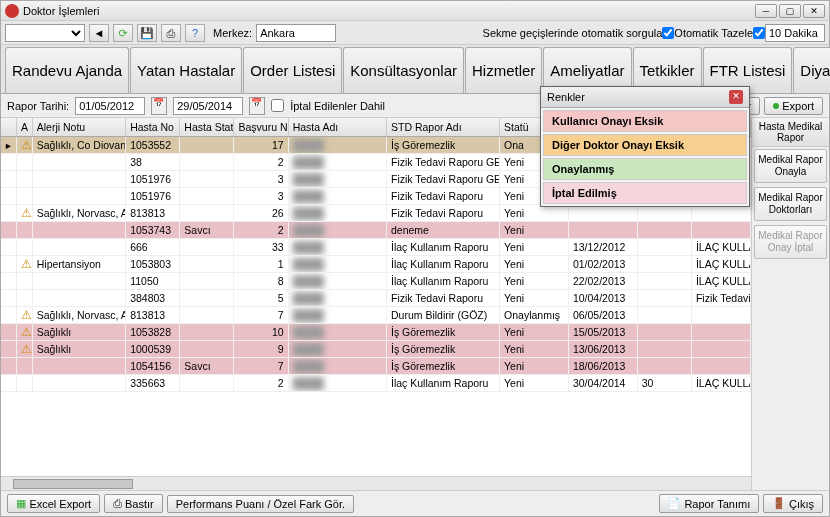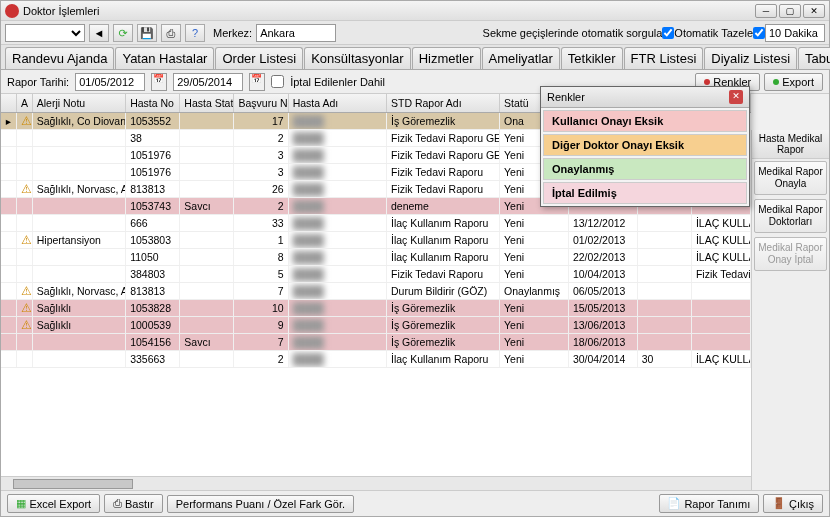--- a/index.html
+++ b/index.html
@@ -11,21 +11,21 @@
 .winbtns { display: flex; gap: 2px; }
 .winbtn { width: 22px; height: 14px; background: linear-gradient(#f8f8f8,#ddd); border: 1px solid #999; border-radius: 2px; text-align: center; line-height: 12px; font-size: 9px; }
 .toolbar { height: 24px; display: flex; align-items: center; padding: 2px 4px; gap: 4px; background: #e8e8e8; border-bottom: 1px solid #ccc; }
 .toolbar .combo { width: 80px; height: 18px; border: 1px solid #999; background: #fff; }
 .toolbar .tbtn { width: 20px; height: 18px; border: 1px solid #aaa; background: linear-gradient(#f8f8f8,#e0e0e0); text-align: center; line-height: 16px; }
 .toolbar .lbl { margin-left: 4px; }
 .toolbar .merkez { width: 80px; height: 18px; border: 1px solid #999; background: #fff; padding: 1px 3px; }
 .toolbar .right { margin-left: auto; display: flex; align-items: center; gap: 0; }
 .toolbar .chk { width: 12px; height: 12px; }
 .tabs { display: flex; background: #e4e4e4; border-bottom: 1px solid #aaa; padding: 2px 4px 0 4px; gap: 1px; flex-wrap: nowrap; }
-.tab { padding: 3px 6px; background: linear-gradient(#f4f4f4,#e0e0e0); border: 1px solid #aaa; border-bottom: none; border-radius: 3px 3px 0 0; white-space: nowrap; font-size: 13px; }
+.tab { padding: 14px 6px; background: linear-gradient(#f4f4f4,#e0e0e0); border: 1px solid #aaa; border-bottom: none; border-radius: 3px 3px 0 0; white-space: nowrap; font-size: 15px; }
 .filterbar { height: 24px; display: flex; align-items: center; padding: 2px 6px; gap: 6px; background: #eee; border-bottom: 1px solid #ccc; }
 .date { width: 70px; height: 18px; border: 1px solid #999; background: #fff; padding: 1px 3px; }
 .datebtn { width: 16px; height: 18px; border: 1px solid #999; background: #f0f0f0; text-align: center; font-size: 9px; }
 .filterbar .right { margin-left: auto; display: flex; gap: 4px; }
 .btn { padding: 2px 8px; border: 1px solid #999; background: linear-gradient(#fafafa,#e0e0e0); border-radius: 2px; display: flex; align-items: center; gap: 3px; }
 .content { flex: 1; display: flex; overflow: hidden; }
 .grid { flex: 1; background: #fff; overflow: hidden; display: flex; flex-direction: column; }
 .gridhead { display: flex; background: linear-gradient(#f4f4f4,#e2e2e2); border-bottom: 1px solid #aaa; }
 .gridhead .col { padding: 3px 4px; border-right: 1px solid #ccc; white-space: nowrap; overflow: hidden; font-size: 10.5px; }
 .gridbody { flex: 1; overflow: auto; }
@@ -39,21 +39,21 @@
 .c-hastano { width: 55px; }
 .c-hastastatu { width: 55px; }
 .c-basvuru { width: 55px; text-align: right; }
 .c-hastaadi { width: 100px; }
 .c-std { width: 115px; }
 .c-statu { width: 70px; }
 .c-tarih { width: 70px; }
 .c-protokol { width: 55px; }
 .c-baslik { width: 60px; }
 .warn { color: #c80; font-size: 12px; }
-.sidepanel { width: 78px; background: #eee; border-left: 1px solid #ccc; display: flex; flex-direction: column; margin-top: 36px; }
+.sidepanel { width: 78px; background: #eee; border-left: 1px solid #ccc; display: flex; flex-direction: column; }
 .sidehdr { padding: 3px; background: linear-gradient(#f4f4f4,#e0e0e0); border-bottom: 1px solid #ccc; text-align: center; font-size: 10px; }
 .sidebtn { padding: 4px 2px; border: 1px solid #bbb; margin: 2px; background: linear-gradient(#fafafa,#e8e8e8); text-align: center; font-size: 10px; border-radius: 2px; line-height: 1.2; }
 .sidebtn.disabled { color: #999; }
 .popup { position: absolute; left: 540px; top: 86px; width: 210px; background: #f4f4f4; border: 1px solid #666; box-shadow: 2px 2px 6px rgba(0,0,0,0.3); }
 .popup .phead { background: linear-gradient(#f0f0f0,#d8d8d8); padding: 3px 6px; display: flex; align-items: center; border-bottom: 1px solid #aaa; }
 .popup .phead .pt { flex: 1; font-size: 11px; }
 .popup .phead .px { width: 14px; height: 14px; background: #c44; color: #fff; text-align: center; line-height: 13px; border-radius: 2px; font-size: 9px; }
 .popup .pitem { padding: 4px 8px; margin: 2px; border: 1px solid #ccc; font-weight: bold; font-size: 11px; }
 .p-red { background: #f5c6c6; }
 .p-orange { background: #f7cf8f; }

